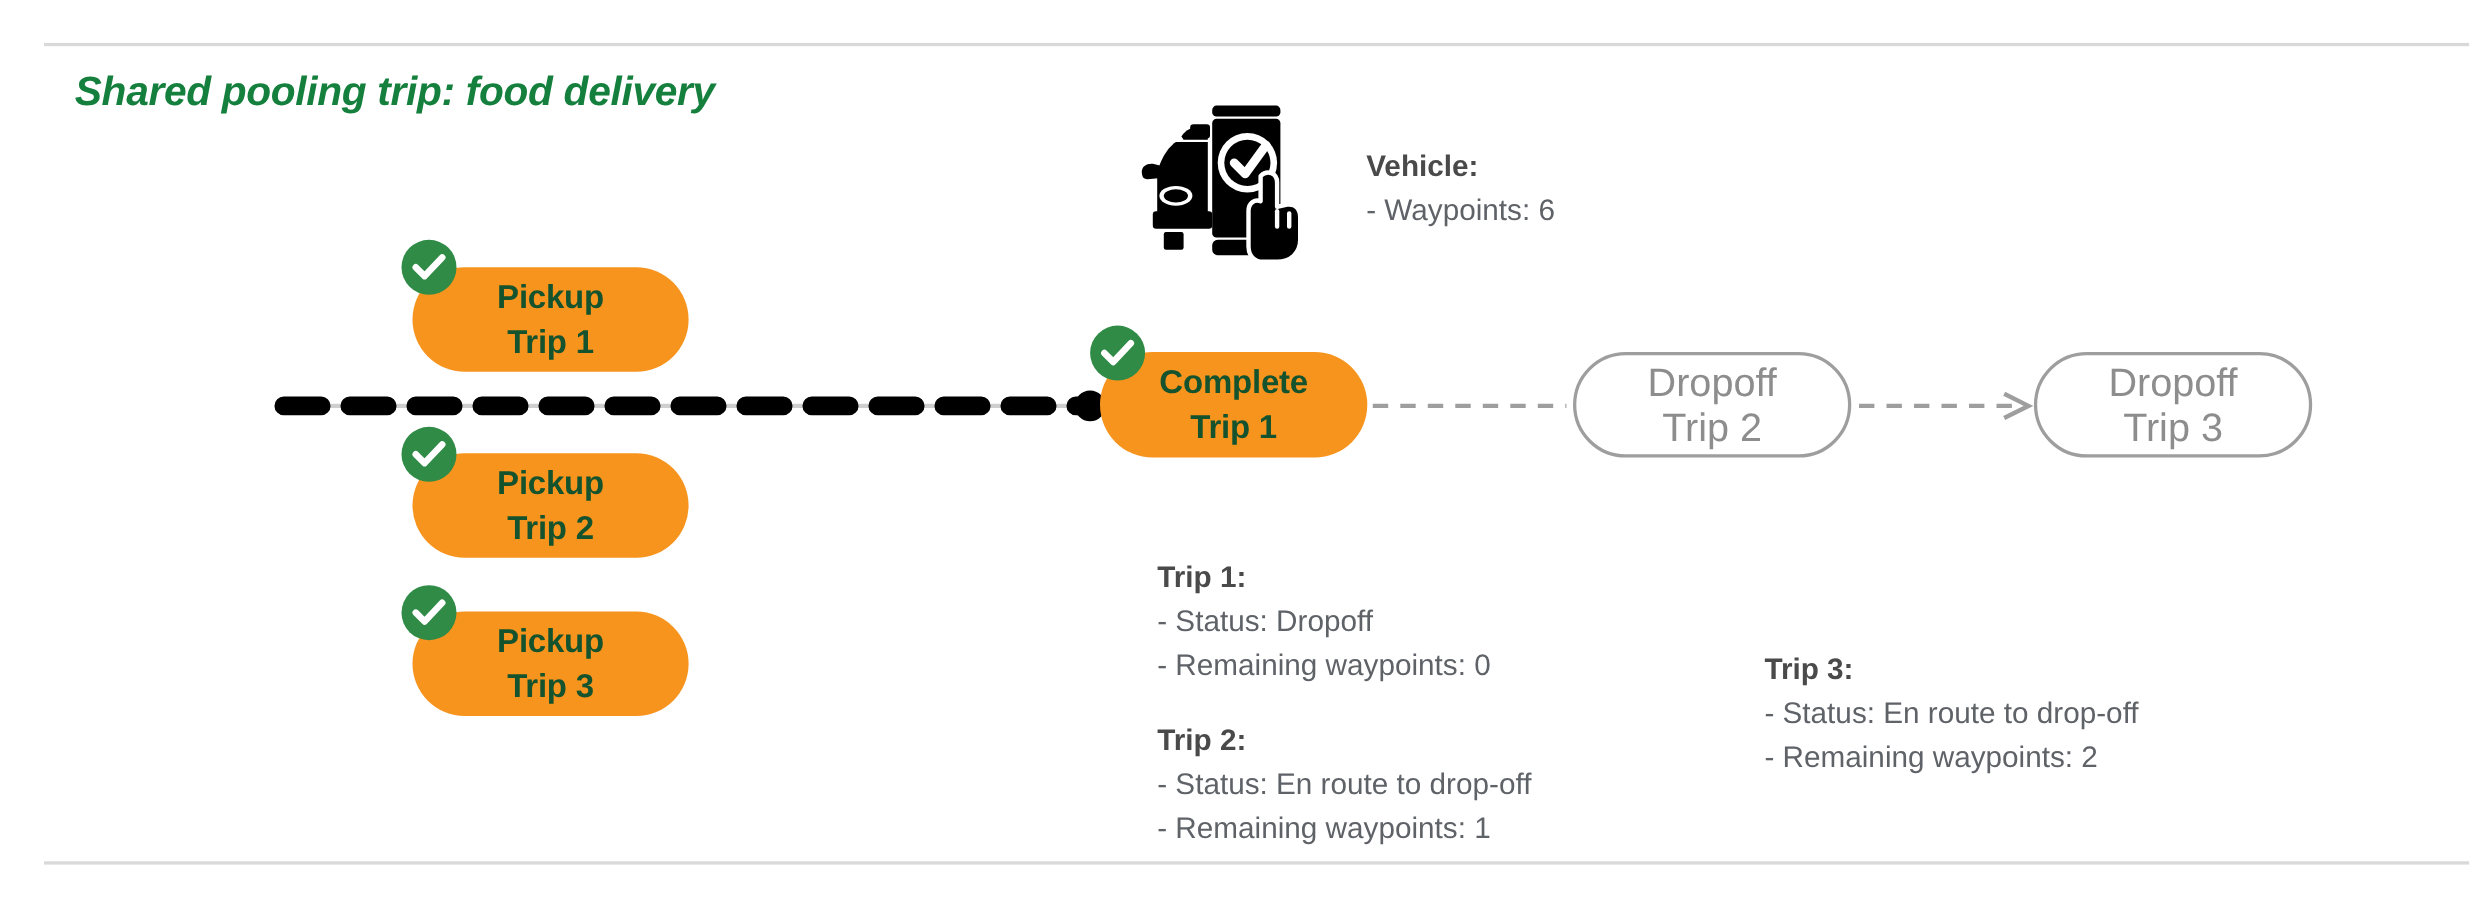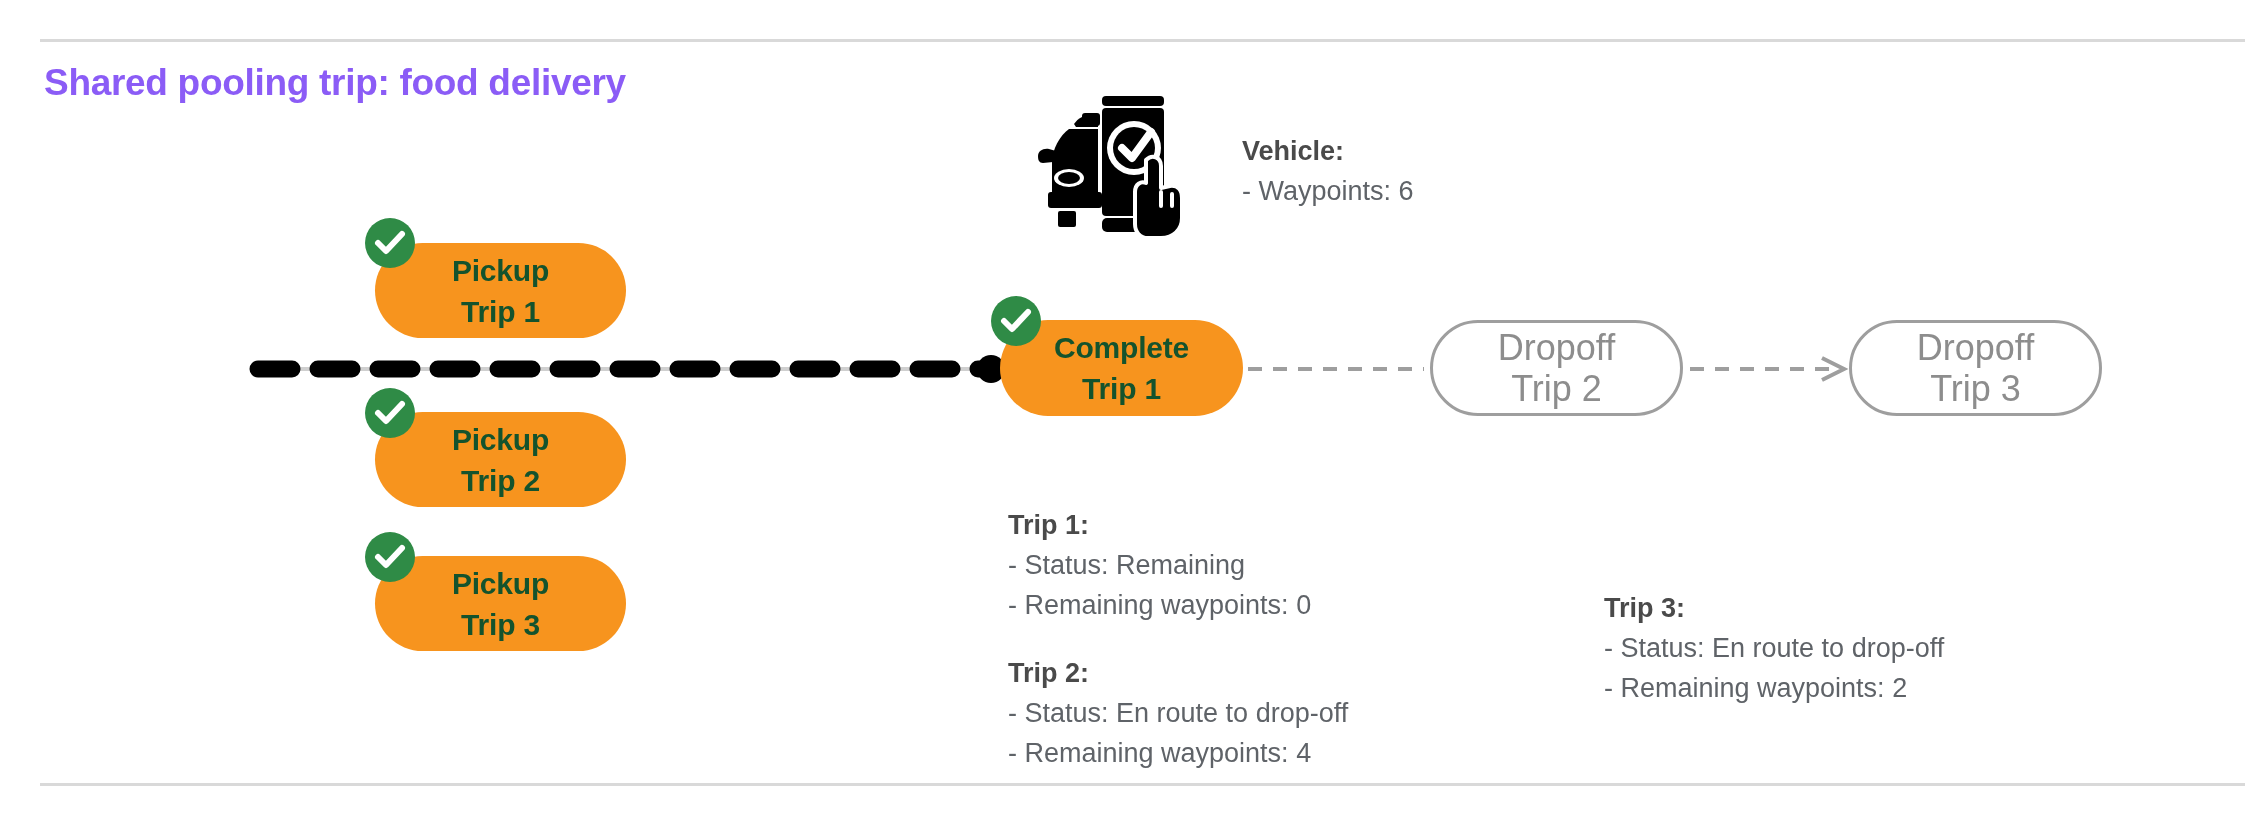--- a/index.html
+++ b/index.html
@@ -28,27 +28,28 @@
     width: 2205px;
     height: 3px;
     background: #d9d9d9;
   }
   .rule.top    { top: 39px; }
   .rule.bottom { top: 783px; }
 
   
   .page-title {
     position: absolute;
-    left: 44px;
+    left: 68px;
     top: 62px;
     font-size: 37px;
     font-weight: bold;
-    color: #8b5cf6;
+    color: #15803d;
     letter-spacing: -0.3px;
     white-space: nowrap;
+    font-style: italic;
   }
 
   
   .wires {
     position: absolute;
     left: 0;
     top: 0;
     width: 2245px;
     height: 825px;
     pointer-events: none;
@@ -160,21 +161,21 @@
   .info {
     position: absolute;
     color: #5f6368;
     font-size: 27px;
     line-height: 40px;
     white-space: nowrap;
   }
   .info .hd { font-weight: bold; color: #4a4a4a; margin-top: 28px; }
 
   #info-vehicle { left: 1242px; top: 103px; }
-  #info-trip12  { left: 1008px; top: 477px; }
+  #info-trip12  { left: 1052px; top: 477px; }
   #info-trip3   { left: 1604px; top: 560px; }
 </style>
 </head>
 <body>
 
 <div class="canvas">
 
   <div class="rule top"></div>
   <div class="rule bottom"></div>
 
@@ -281,25 +282,25 @@
     </g>
   </svg>
 
   <div class="info" id="info-vehicle">
     <div class="hd">Vehicle:</div>
     <div>- Waypoints: 6</div>
   </div>
 
   <div class="info" id="info-trip12">
     <div class="hd">Trip 1:</div>
-    <div>- Status:  Remaining</div>
+    <div>- Status:  Dropoff</div>
     <div>- Remaining waypoints: 0</div>
     <div class="hd">Trip 2:</div>
     <div>- Status:  En route to drop-off</div>
-    <div>- Remaining waypoints: 4</div>
+    <div>- Remaining waypoints: 1</div>
   </div>
 
   <div class="info" id="info-trip3">
     <div class="hd">Trip 3:</div>
     <div>- Status:  En route to drop-off</div>
     <div>- Remaining waypoints: 2</div>
   </div>
 
 </div>
 

